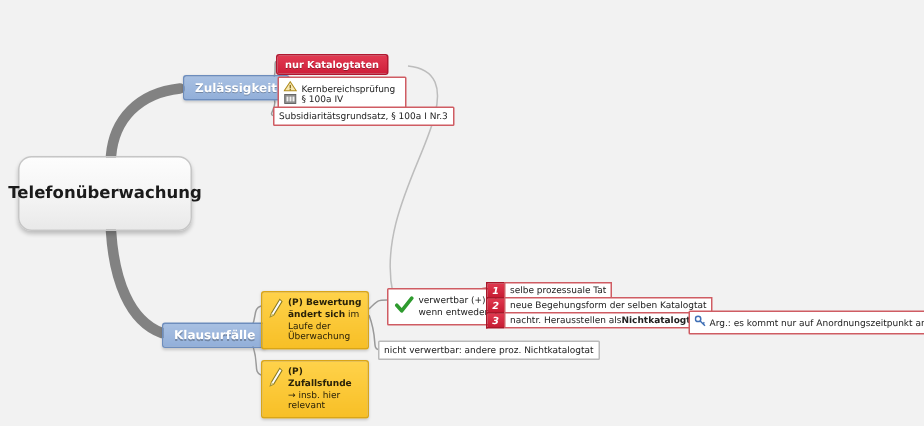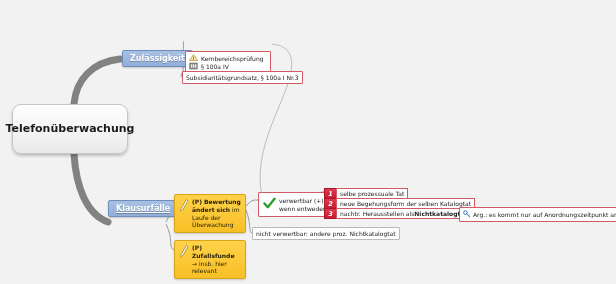--- a/index.html
+++ b/index.html
@@ -30,21 +30,21 @@
   .badge-blue{
     background:linear-gradient(180deg,#a8c0e2 0%,#92afd9 100%);
     border:1px solid #6d8dbd;
     color:#ffffff;font-weight:bold;font-size:8px;
     padding:3px 7px;border-radius:2px;
     text-shadow:0 1px 0 rgba(0,0,0,.25);
     white-space:nowrap;
     box-shadow:0 1px 2px rgba(0,0,0,.18);
   }
   #node-zulaessigkeit{left:122px;top:50px;}
-  #node-klausurfaelle{left:108px;top:200px;text-decoration:underline;}
+  #node-klausurfaelle{left:108px;top:215px;}
 
   
   .badge-red{
     background:linear-gradient(180deg,#e23a52 0%,#cf1f3a 100%);
     border:1px solid #b01830;
     color:#fff;font-weight:bold;font-size:6.5px;
     padding:2px 5px;border-radius:2px;white-space:nowrap;
     text-shadow:0 1px 0 rgba(0,0,0,.3);
   }
   #node-nur-katalogtaten{left:184px;top:36px;}
@@ -147,20 +147,23 @@
   <div class="node root">
     <div class="inner">
       <div>Telefonüberwachung</div>
     </div>
   </div>
 
   <div class="node badge-blue" id="node-zulaessigkeit">
     <span>Zulässigkeit</span>
   </div>
 
+  <div class="node badge-red" id="node-nur-katalogtaten">
+    <span>nur Katalogtaten</span>
+  </div>
 
   <div class="node box" id="node-kernbereich">
     <span class="ic">
       <svg width="9" height="16" viewBox="0 0 9 16">
         <polygon points="4.5,0.5 8.5,6.5 0.5,6.5" fill="#f7e7b0" stroke="#b08c1d" stroke-width=".7"></polygon>
         <rect x="4.1" y="2.6" width=".8" height="2.3" fill="#7a5f0d"></rect>
         <rect x="4.1" y="5.4" width=".8" height=".8" fill="#7a5f0d"></rect>
         <g>
           <rect x="0.8" y="9" width="7.4" height="6" fill="#8f8f8f" stroke="#5d5d5d" stroke-width=".6"></rect>
           <rect x="2" y="10.4" width="1.3" height="3.2" fill="#efefef"></rect>

